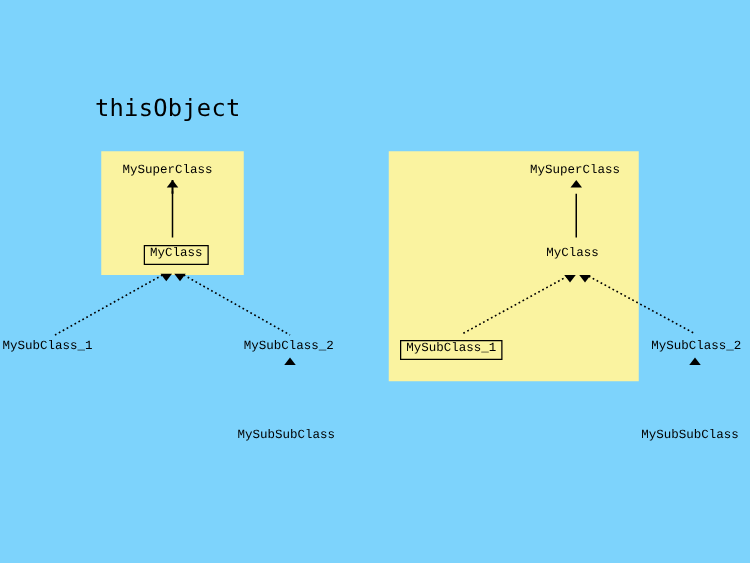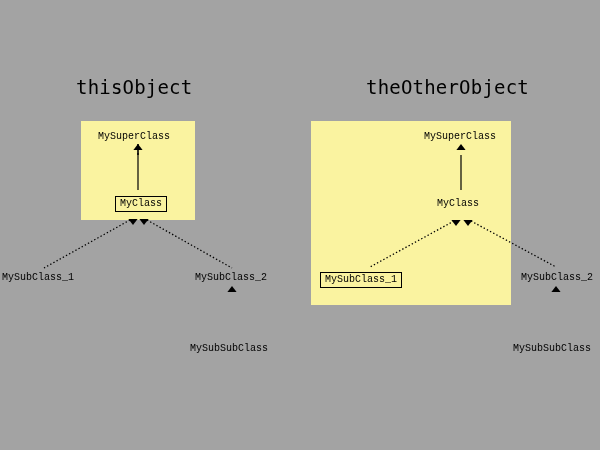--- a/index.html
+++ b/index.html
@@ -4,21 +4,21 @@
 <style>
   html, body {
     margin: 0;
     padding: 0;
     background: #ffffff;
   }
   #canvas {
     position: relative;
     width: 600px;
     height: 450px;
-    background: #a3a3a3;
+    background: #7dd3fc;
     overflow: hidden;
     font-family: "DejaVu Sans Mono", "Liberation Mono", monospace;
   }
   svg.layer {
     position: absolute;
     left: 0;
     top: 0;
     width: 600px;
     height: 450px;
   }
@@ -50,21 +50,20 @@
 <div id="canvas">
 
   <svg class="layer" aria-hidden="true">
     <g id="highlights">
         <rect x="81" y="121" width="114" height="99" fill="#faf3a0"></rect>
         <rect x="311" y="121" width="200" height="184" fill="#faf3a0"></rect>
       </g>
   </svg>
 
   <div class="panel-title" style="left:76px; top:76px;">thisObject</div>
-  <div class="panel-title" style="left:366px; top:76px;">theOtherObject</div>
 
   <svg class="layer" aria-hidden="true">
     <g id="edges">
         <line x1="138" y1="190" x2="138" y2="153" stroke="#000000" stroke-width="1.2" stroke-linecap="butt"></line>
         <line x1="130" y1="220" x2="44" y2="268" stroke="#000000" stroke-width="1.3" stroke-dasharray="1.4,2.2" stroke-linecap="butt"></line>
         <line x1="147" y1="220" x2="232" y2="268" stroke="#000000" stroke-width="1.3" stroke-dasharray="1.4,2.2" stroke-linecap="butt"></line>
         <line x1="461" y1="190" x2="461" y2="155" stroke="#000000" stroke-width="1.2" stroke-linecap="butt"></line>
         <line x1="454" y1="221" x2="370" y2="267" stroke="#000000" stroke-width="1.3" stroke-dasharray="1.4,2.2" stroke-linecap="butt"></line>
         <line x1="471" y1="221" x2="556" y2="267" stroke="#000000" stroke-width="1.3" stroke-dasharray="1.4,2.2" stroke-linecap="butt"></line>
       </g>

